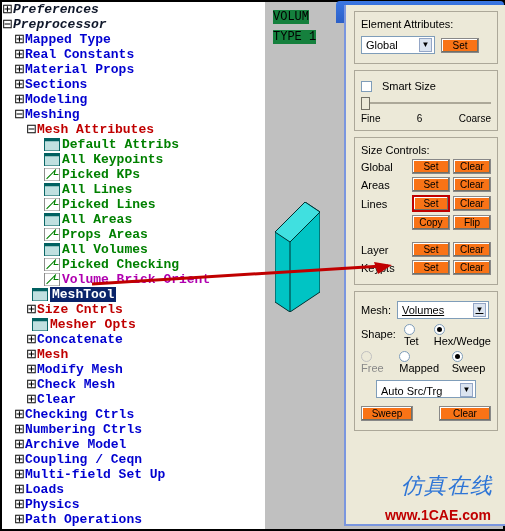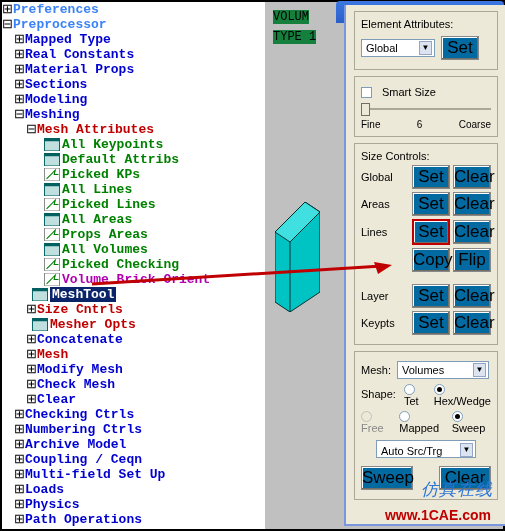--- a/index.html
+++ b/index.html
@@ -30,21 +30,21 @@
     line-height: 15px;
     position: relative;
   }
   .tree-panel .scroll { position: relative; }
   .tree-row { white-space: pre; display: flex; align-items: center; }
   .tree-row .indent { display: inline-block; }
   .box { color: #000; font-family: "Courier New"; display:inline-block; width:11px; text-align:center; }
   .ticon { display:inline-block; width:16px; height:13px; margin-right:2px; vertical-align:middle; }
   .ticon svg { width:16px; height:13px; }
   .lbl { font-weight: bold; }
-  .c-black { color:#3b82f6; }
+  .c-black { color:#0f172a;font-style:italic; }
   .c-blue { color:#0000d0; }
   .c-green { color:#008000; }
   .c-red { color:#c00000; }
   .c-mag { color:#b000b0; }
   .row-sel .lbl { background:#0a246a; color:#fff; padding:0 2px; }
 
   .right-panel {
     flex:1;
     position:relative;
     background:#efefef;
@@ -64,22 +64,22 @@
   }
   .meshtool-title {
     position:absolute; left:334px; top:-1px; height:22px; width:168px;
     background: linear-gradient(#3b77e3,#2b5fc7);
     color:#fff; font-size:13px; line-height:22px; padding-left:8px;
     border-radius:4px 4px 0 0;
   }
   .mt-body { padding:6px 8px 0 8px; font-size:11px; color:#000; }
   .group { border:1px solid #aca899; padding:6px 6px; margin-bottom:6px; position:relative; }
   .btn {
-    display:inline-block; background:#0369a1; border:1px solid #888;
-    text-align:center; font-size:17px; padding:1px 0; cursor:pointer;
+    display:inline-block; background:#f97316; border:1px solid #888;
+    text-align:center; font-size:10px; padding:1px 0; cursor:pointer;
     box-shadow: inset -1px -1px #716f64, inset 1px 1px #fff;
   }
   .btn.w38{width:38px;} .btn.w52{width:52px;}
   .select { background:#fff; border:1px solid #7f9db9; height:18px; font-size:11px; width:74px; display:inline-flex; align-items:center; justify-content:space-between; padding:0 2px 0 4px; }
   .select .arrow{ width:13px; height:14px; background:#dbe4f0; border:1px solid #94a6c6; text-align:center; font-size:8px; line-height:12px;}
   .chk { width:11px; height:11px; border:1px solid #7f9db9; display:inline-block; background:#fff; margin-right:4px; vertical-align:middle;}
   .row{ display:flex; align-items:center; justify-content:space-between; margin:3px 0;}
   .row2{ display:flex; align-items:center; gap:6px; margin:3px 0;}
   .lblm{ font-size:11px; }
   .slider{ height:16px; position:relative; margin:2px 0;}
@@ -87,21 +87,21 @@
   .slider .thumb{ position:absolute; left:0; top:2px; width:9px; height:13px; background:#ece9d8; border:1px solid #716f64;}
   .slider-lbls{ display:flex; justify-content:space-between; font-size:10px;}
   .radio{ width:11px; height:11px; border:1px solid #7f9db9; border-radius:50%; background:#fff; display:inline-block; margin-right:3px; vertical-align:middle; position:relative;}
   .radio.on::after{content:""; position:absolute; left:2px; top:2px; width:5px; height:5px; border-radius:50%; background:#000;}
   .radio.dis{ background:#ece9d8; border-color:#c0c0c0;}
   .disabled{ color:#888;}
   .shape-row{ display:flex; align-items:center; gap:8px; margin:3px 0; font-size:11px;}
 
   .arrow-annot{ position:absolute; left:90px; top:260px; width:300px; height:30px; pointer-events:none;}
 
-  .watermark{ position:absolute; right:10px; bottom:28px; font-family:"SimSun","Microsoft YaHei",sans-serif; font-size:17px; color:#2e75d6; font-style:italic; letter-spacing:1px;}
+  .watermark{ position:absolute; right:10px; bottom:28px; font-family:"SimSun","Microsoft YaHei",sans-serif; font-size:22px; color:#2e75d6; font-style:italic; letter-spacing:1px;}
   .watermark2{ position:absolute; right:12px; bottom:6px; font-size:14px; color:#c00000; font-weight:bold;}
 
   .highlight-setbtn{ border:2px solid #c00000 !important; }
 </style>
 </head>
 <body>
 
 <div class="outer">
 
   <div class="tree-panel">
@@ -111,25 +111,25 @@
       <div class="tree-row"><span class="indent" style="width:12px;"></span><span class="box">⊞</span><span class="lbl c-blue">Mapped Type</span></div>
       <div class="tree-row"><span class="indent" style="width:12px;"></span><span class="box">⊞</span><span class="lbl c-blue">Real Constants</span></div>
       <div class="tree-row"><span class="indent" style="width:12px;"></span><span class="box">⊞</span><span class="lbl c-blue">Material Props</span></div>
       <div class="tree-row"><span class="indent" style="width:12px;"></span><span class="box">⊞</span><span class="lbl c-blue">Sections</span></div>
       <div class="tree-row"><span class="indent" style="width:12px;"></span><span class="box">⊞</span><span class="lbl c-blue">Modeling</span></div>
       <div class="tree-row"><span class="indent" style="width:12px;"></span><span class="box">⊟</span><span class="lbl c-blue">Meshing</span></div>
       <div class="tree-row"><span class="indent" style="width:24px;"></span><span class="box">⊟</span><span class="lbl c-red">Mesh Attributes</span></div>
       <div class="tree-row"><span class="indent" style="width:42px;"></span><span class="ticon"><svg viewBox="0 0 14 12">
               <rect x="0" y="0" width="14" height="12" fill="#c0e0e0" stroke="#006060"></rect>
               <rect x="0" y="0" width="14" height="3" fill="#006060"></rect>
+            </svg></span><span class="lbl c-green">Default Attribs</span></div>
+      <div class="tree-row"><span class="indent" style="width:42px;"></span><span class="ticon"><svg viewBox="0 0 14 12">
+              <rect x="0" y="0" width="14" height="12" fill="#c0e0e0" stroke="#006060"></rect>
+              <rect x="0" y="0" width="14" height="3" fill="#006060"></rect>
             </svg></span><span class="lbl c-green">All Keypoints</span></div>
-      <div class="tree-row"><span class="indent" style="width:42px;"></span><span class="ticon"><svg viewBox="0 0 14 12">
-              <rect x="0" y="0" width="14" height="12" fill="#c0e0e0" stroke="#006060"></rect>
-              <rect x="0" y="0" width="14" height="3" fill="#006060"></rect>
-            </svg></span><span class="lbl c-green">Default Attribs</span></div>
       <div class="tree-row"><span class="indent" style="width:42px;"></span><span class="ticon"><svg viewBox="0 0 14 12">
               <rect x="0" y="0" width="14" height="12" fill="#fff" stroke="#888"></rect>
               <path d="M2 10 L10 2 L9 6 L13 6" stroke="#008000" fill="none"></path>
             </svg></span><span class="lbl c-green">Picked KPs</span></div>
       <div class="tree-row"><span class="indent" style="width:42px;"></span><span class="ticon"><svg viewBox="0 0 14 12">
               <rect x="0" y="0" width="14" height="12" fill="#c0e0e0" stroke="#006060"></rect>
               <rect x="0" y="0" width="14" height="3" fill="#006060"></rect>
             </svg></span><span class="lbl c-green">All Lines</span></div>
       <div class="tree-row"><span class="indent" style="width:42px;"></span><span class="ticon"><svg viewBox="0 0 14 12">
               <rect x="0" y="0" width="14" height="12" fill="#fff" stroke="#888"></rect>
@@ -251,21 +251,21 @@
           </div>
         <div class="row">
             <span class="lblm">Keypts</span>
             <span><span class="btn w38">Set</span> <span class="btn w38">Clear</span></span>
           </div>
       </div>
 
       <div class="group">
         <div class="row2">
             <span class="lblm">Mesh:</span>
-          <div class="select" style="width:92px;">
+          <div class="select" style="width:92px;text-decoration:underline;">
               <span>Volumes</span>
               <span class="arrow">▼</span>
             </div>
         </div>
         <div class="shape-row">
             <span class="lblm">Shape:</span>
           <span><span class="radio"></span><span>Tet</span></span>
           <span><span class="radio on"></span><span>Hex/Wedge</span></span>
         </div>
         <div class="shape-row">

